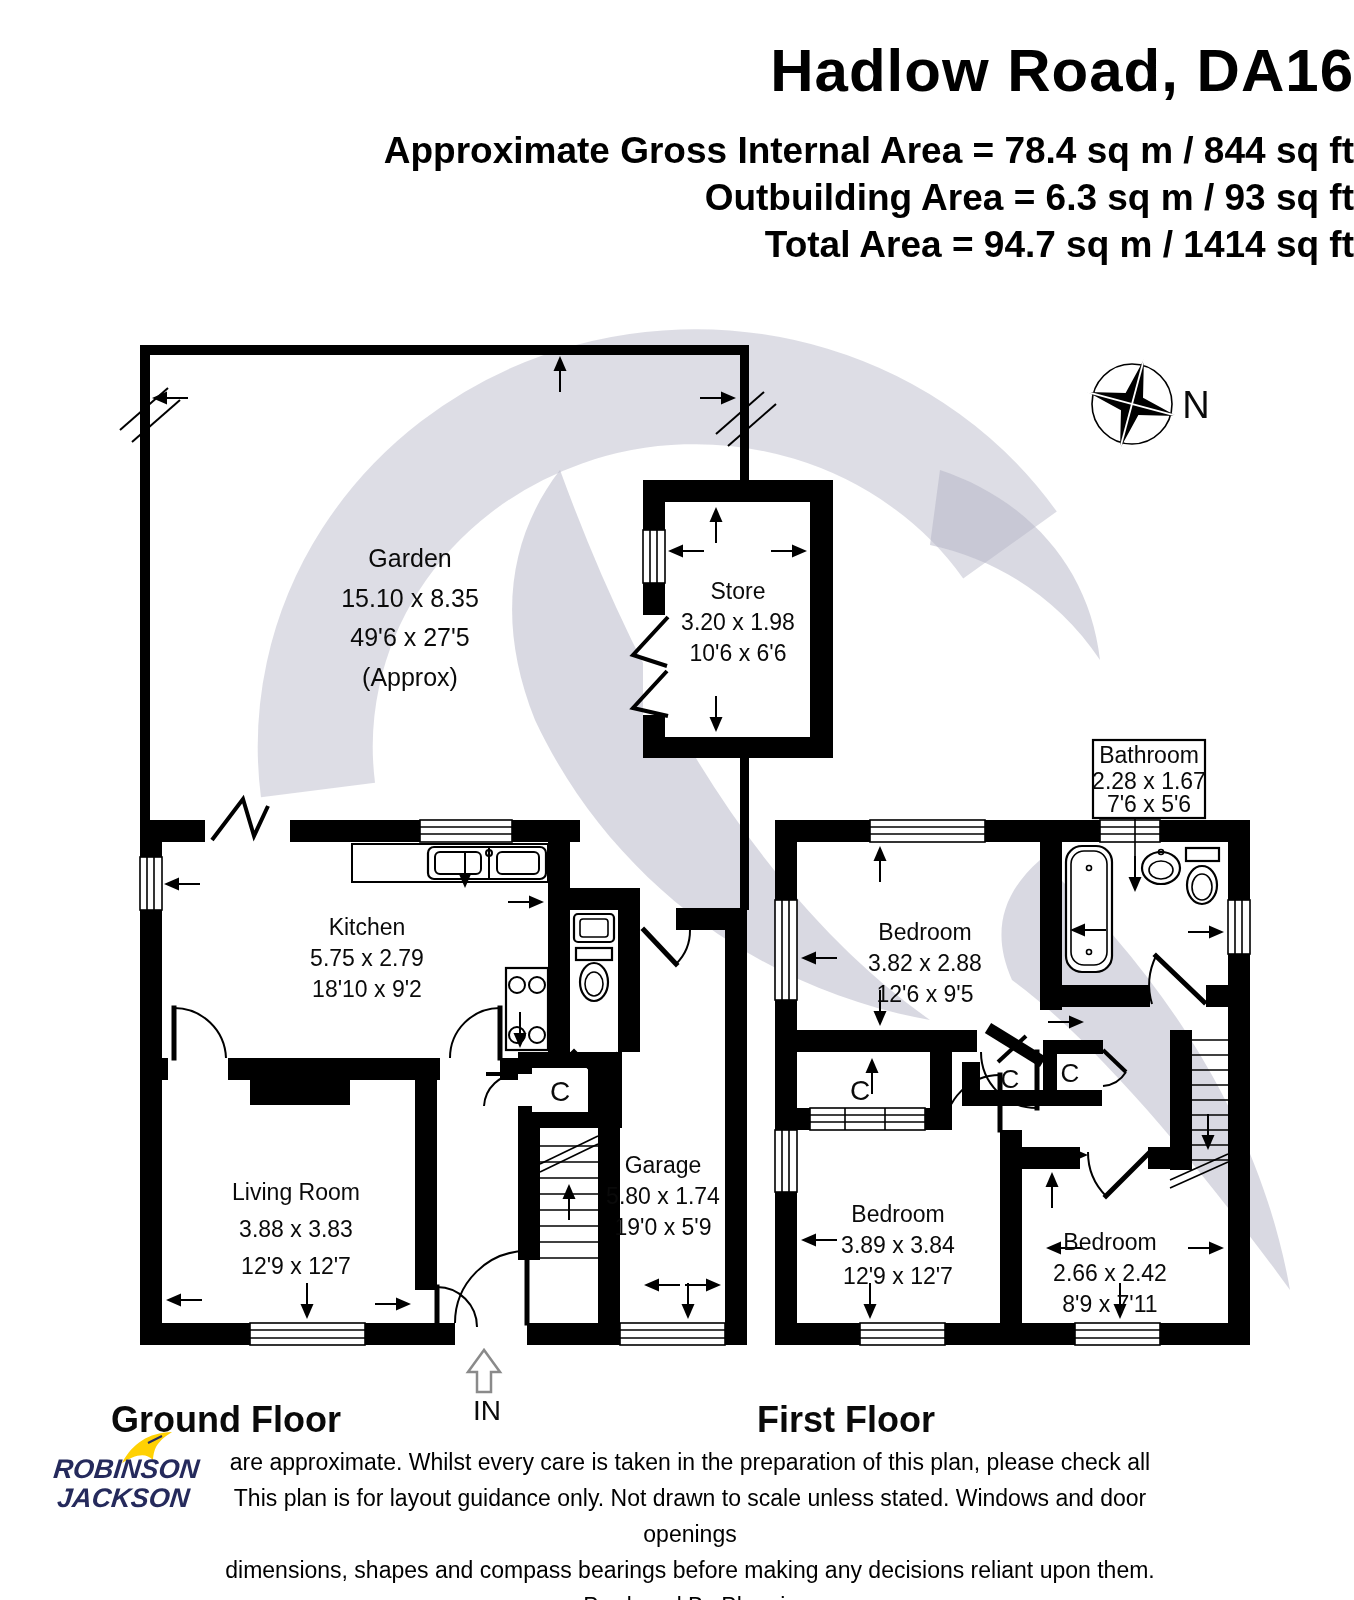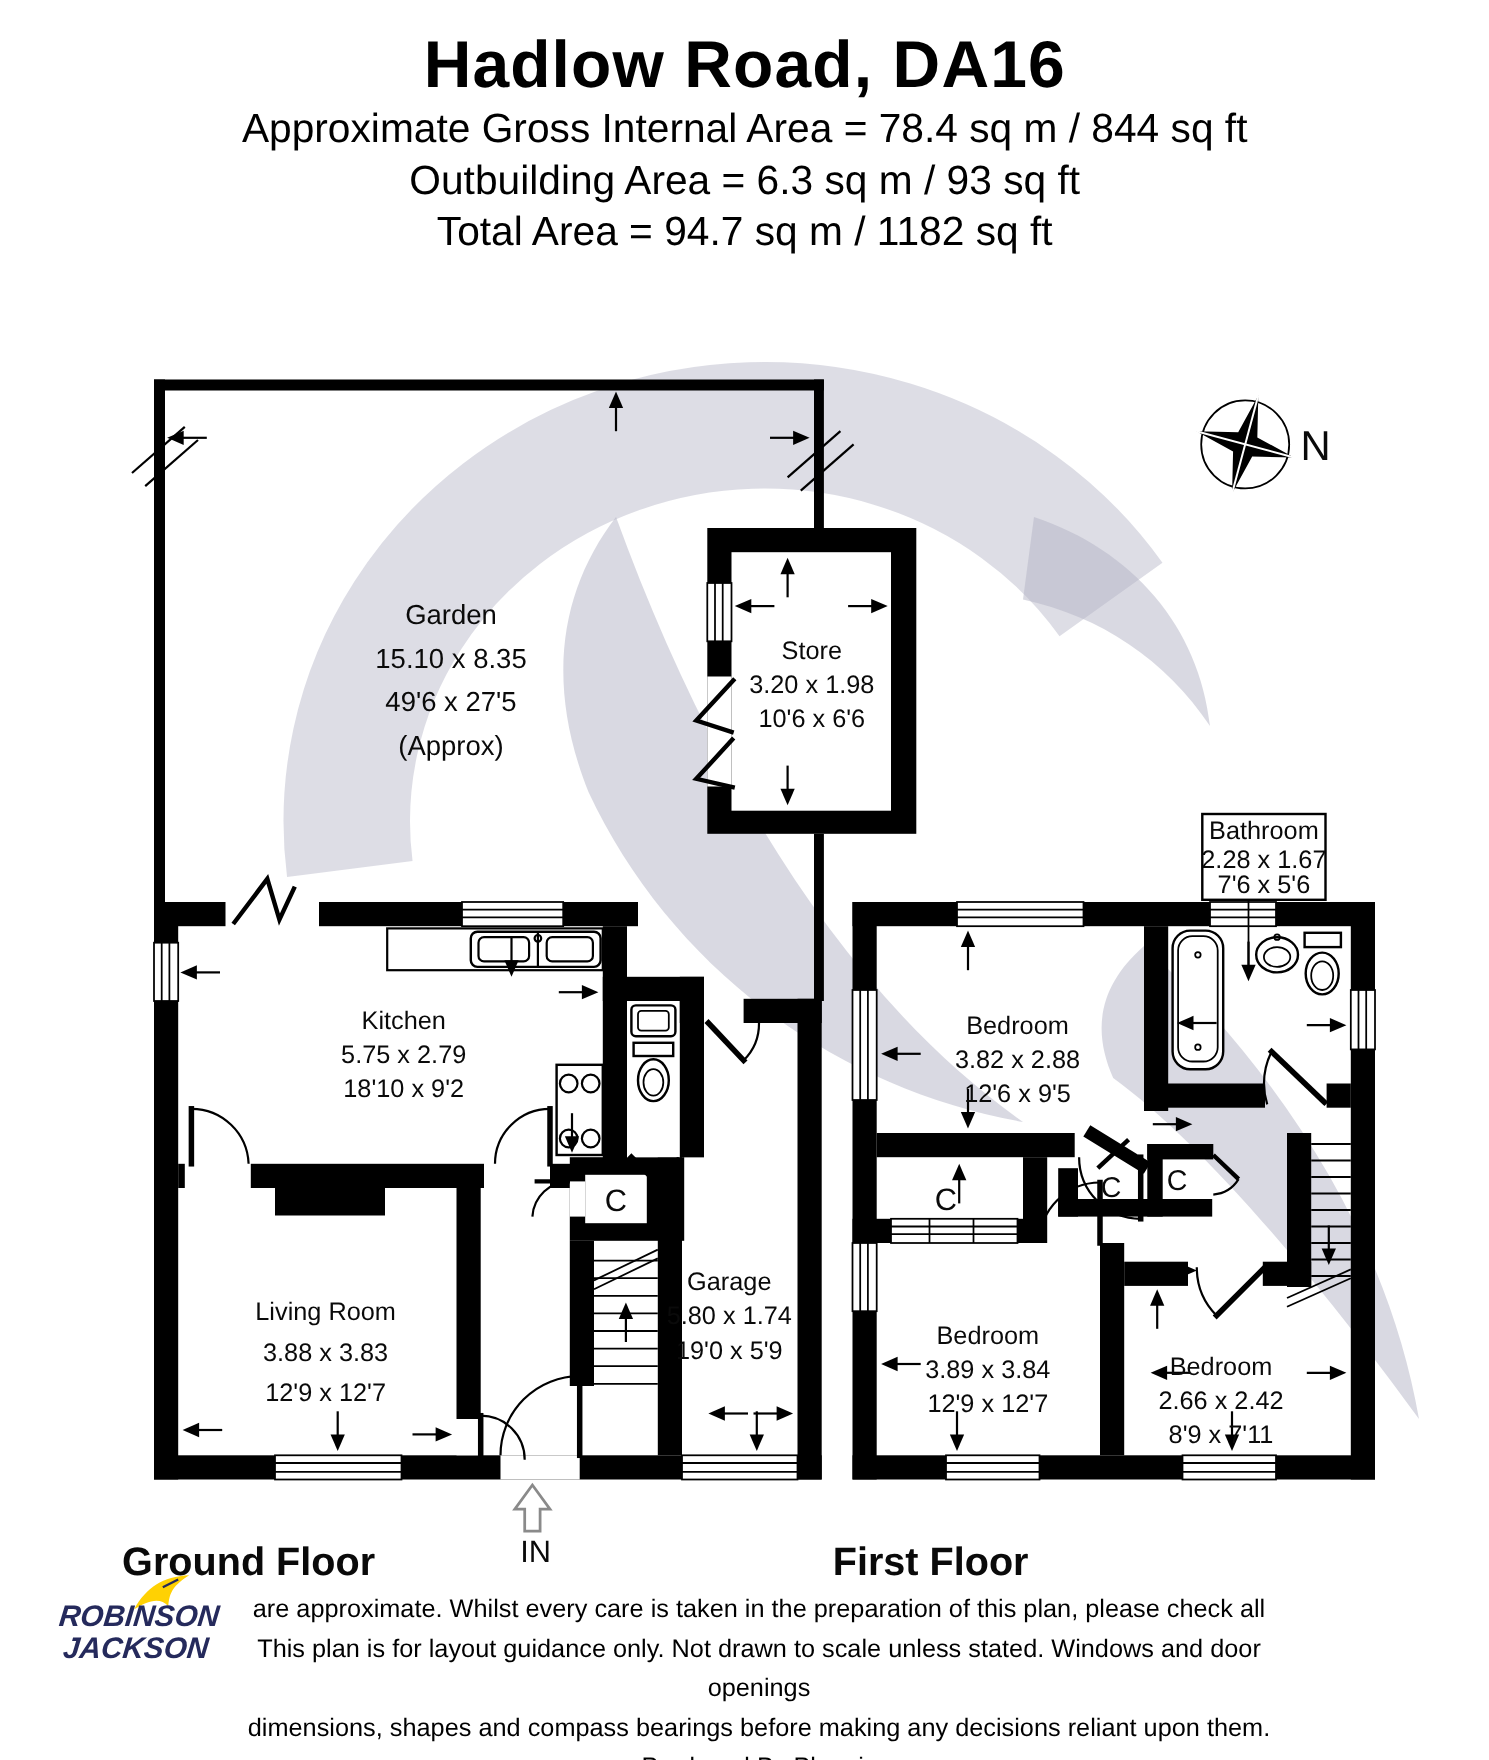--- a/index.html
+++ b/index.html
@@ -1,20 +1,20 @@
 <!DOCTYPE html>
 <html><head>
 <meta charset="utf-8">
 <style>
   html,body{margin:0;padding:0;background:#fff;}
   .root{position:relative;width:1354px;height:1600px;background:#fff;overflow:hidden;
         font-family:"Liberation Sans",sans-serif;color:#000;}
-  .hdr{position:absolute;left:0;top:24px;width:100%;text-align:center;}
+  .hdr{position:absolute;left:0;top:36px;width:100%;text-align:right;}
   .hdr .title{font-size:60px;font-weight:bold;letter-spacing:1px;}
-  .hdr .areas{font-size:37px;line-height:47px;font-weight:400;}
+  .hdr .areas{margin-top:22px;font-size:37px;line-height:47px;font-weight:700;}
   .plan-svg{position:absolute;left:0;top:0;width:1354px;height:1600px;}
   .disc{position:absolute;left:215px;top:1444px;width:950px;text-align:center;
         font-size:23px;line-height:36px;}
   .logo{position:absolute;left:40px;top:1455px;width:170px;text-align:center;}
   .logo .ltxt{font-style:italic;font-weight:bold;font-size:27px;line-height:29px;
         color:#252a5c;transform:skewX(-6deg);letter-spacing:0px;}
   .logo .bird{position:absolute;left:78px;top:-26px;}
   
   .w{fill:#000;}
   .win{fill:#fff;}
@@ -38,21 +38,21 @@
 </head>
 <body>
 
 <div class="root">
 
   <div class="hdr">
     <div class="title">Hadlow Road, DA16</div>
     <div class="areas">
       <div>Approximate Gross Internal Area = 78.4 sq m / 844 sq ft</div>
       <div>Outbuilding Area = 6.3 sq m / 93 sq ft</div>
-      <div>Total Area = 94.7 sq m / 1182 sq ft</div>
+      <div>Total Area = 94.7 sq m / 1414 sq ft</div>
     </div>
   </div>
 
   <svg class="plan-svg" viewBox="0 0 1354 1600">
     <defs>
       <g id="arr">
         <path d="M0,0 L-15,-6.5 L-15,6.5 Z" fill="#000"></path>
         <line x1="-14" y1="0" x2="-36" y2="0" stroke="#000" stroke-width="2"></line>
       </g>
     </defs>

